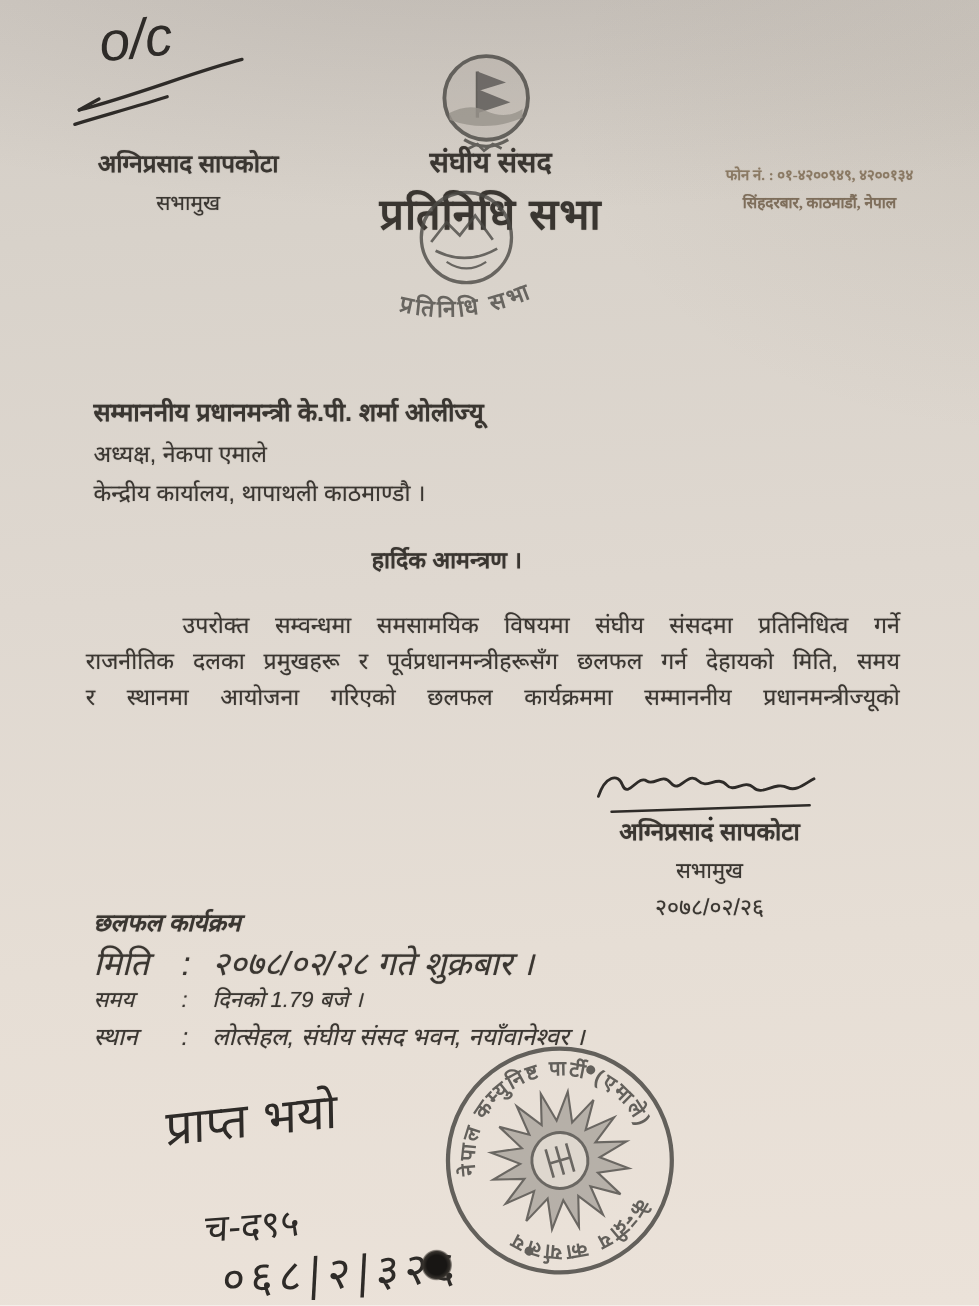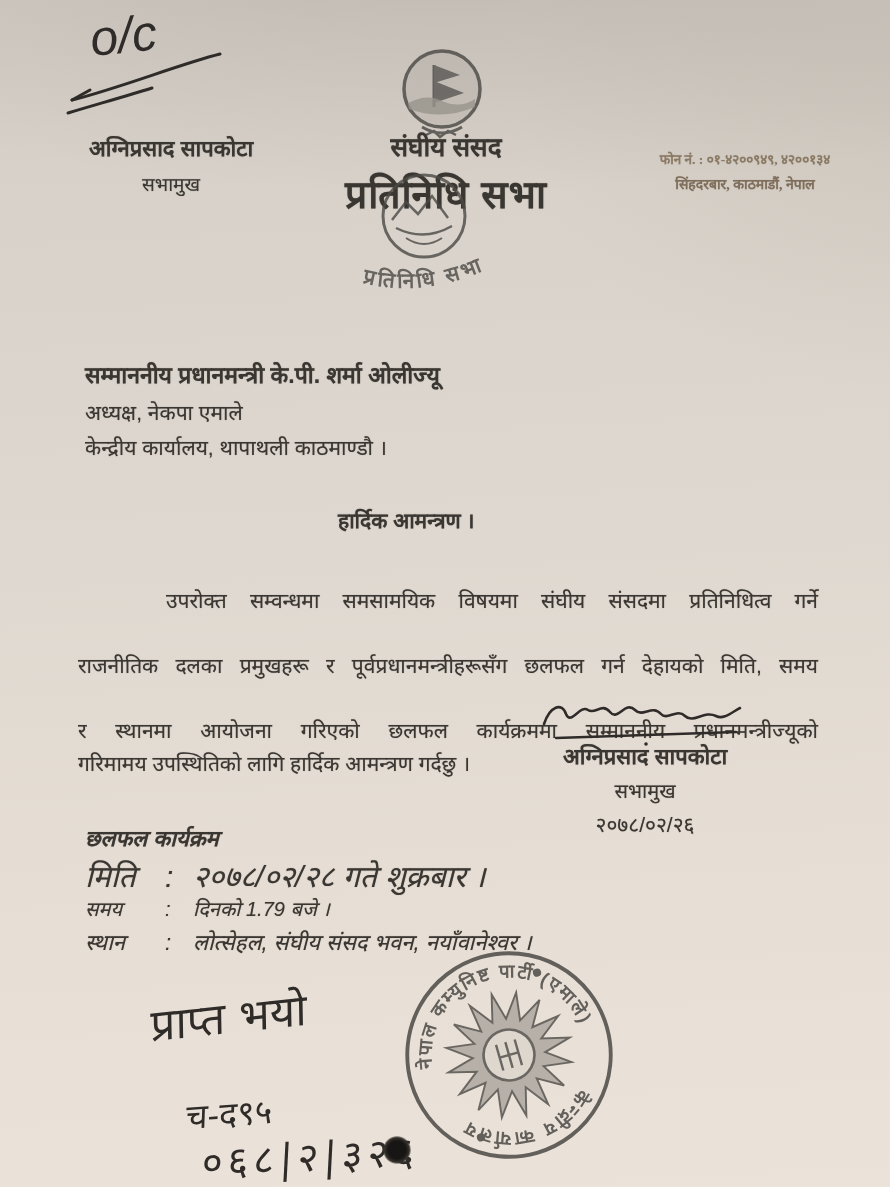--- a/index.html
+++ b/index.html
@@ -10,21 +10,21 @@
       radial-gradient(1300px 420px at 50% -80px, rgba(110,104,98,0.22), transparent 65%),
       radial-gradient(700px 500px at 105% 8%, rgba(120,110,95,0.10), transparent 60%),
       linear-gradient(177deg,#d3cdc6 0%,#d8d2ca 18%,#dfd8d0 45%,#e6ded5 72%,#ebe2d9 100%);
   }
   .abs{position:absolute;}
   .printed{color:#3a3631;text-shadow:0 0 1px rgba(58,54,49,.45);}
   .faded{color:#8a7963;text-shadow:0 0 1px rgba(138,121,99,.4);}
   .hand{color:#2e2b28;font-family:"DejaVu Serif",serif;}
   .ctr{text-align:center;}
   .b{font-weight:bold;}
-  .jline{width:740px;text-align:justify;text-align-last:justify;margin-top:32px;}
+  .jline{width:740px;text-align:justify;text-align-last:justify;}
   .row{display:flex;align-items:baseline;}
   .row .lbl{width:80px;}
   .row .sep{width:28px;}
   svg text{font-family:"Liberation Sans",sans-serif;}
 </style>
 </head>
 <body>
 
 <div class="page">
 
@@ -70,27 +70,26 @@
       <textPath href="#arcStampTop" startOffset="8%">प्रतिनिधि सभा</textPath>
     </text>
   </svg>
 
   <div class="abs" style="left:85px;top:358px;">
     <div class="printed b" style="font-size:23px;">सम्माननीय प्रधानमन्त्री के.पी. शर्मा ओलीज्यू</div>
     <div class="printed" style="font-size:21px;margin-top:8px;">अध्यक्ष, नेकपा एमाले</div>
     <div class="printed" style="font-size:21px;margin-top:7px;">केन्द्रीय कार्यालय, थापाथली काठमाण्डौ ।</div>
   </div>
 
-  <div class="abs printed b" style="left:338px;top:506px;font-size:21px;">हार्दिक आमन्त्रण ।</div>
+  <div class="abs printed b" style="left:338px;top:494px;font-size:21px;">हार्दिक आमन्त्रण ।</div>
 
   <div class="abs" style="left:78px;top:552px;width:740px;">
     <div class="printed jline" style="font-size:21px;line-height:33px;width:652px;margin-left:88px;">उपरोक्त सम्वन्धमा समसामयिक विषयमा संघीय संसदमा प्रतिनिधित्व गर्ने</div>
     <div class="printed jline" style="font-size:21px;line-height:33px;">राजनीतिक दलका प्रमुखहरू र पूर्वप्रधानमन्त्रीहरूसँग छलफल गर्न देहायको मिति, समय</div>
     <div class="printed jline" style="font-size:21px;line-height:33px;">र स्थानमा आयोजना गरिएको छलफल कार्यक्रममा सम्माननीय प्रधानमन्त्रीज्यूको</div>
-    <div class="printed" style="font-size:21px;line-height:33px;">गरिमामय उपस्थितिको लागि हार्दिक आमन्त्रण गर्दछु ।</div>
   </div>
 
   <svg class="abs" style="left:528px;top:690px;" width="240" height="62" viewBox="0 0 240 62">
     <path d="M 16,34 C 22,16 34,12 38,24 C 43,36 52,14 60,20 C 67,25 74,12 82,22 C 90,32 97,10 107,20 C 115,28 124,14 133,24 C 139,31 149,18 157,26 C 165,34 176,20 188,26 C 196,30 204,22 212,18" fill="none" stroke="#2e2b28" stroke-width="2.6" stroke-linecap="round"></path>
     <path d="M 28,48 L 208,42" fill="none" stroke="#2e2b28" stroke-width="2.4" stroke-linecap="round"></path>
     <circle cx="118" cy="54" r="1.8" fill="#2e2b28"></circle>
   </svg>
 
   <div class="abs ctr" style="left:535px;top:740px;width:220px;">
     <div class="printed b" style="font-size:22px;">अग्निप्रसाद सापकोटा</div>

